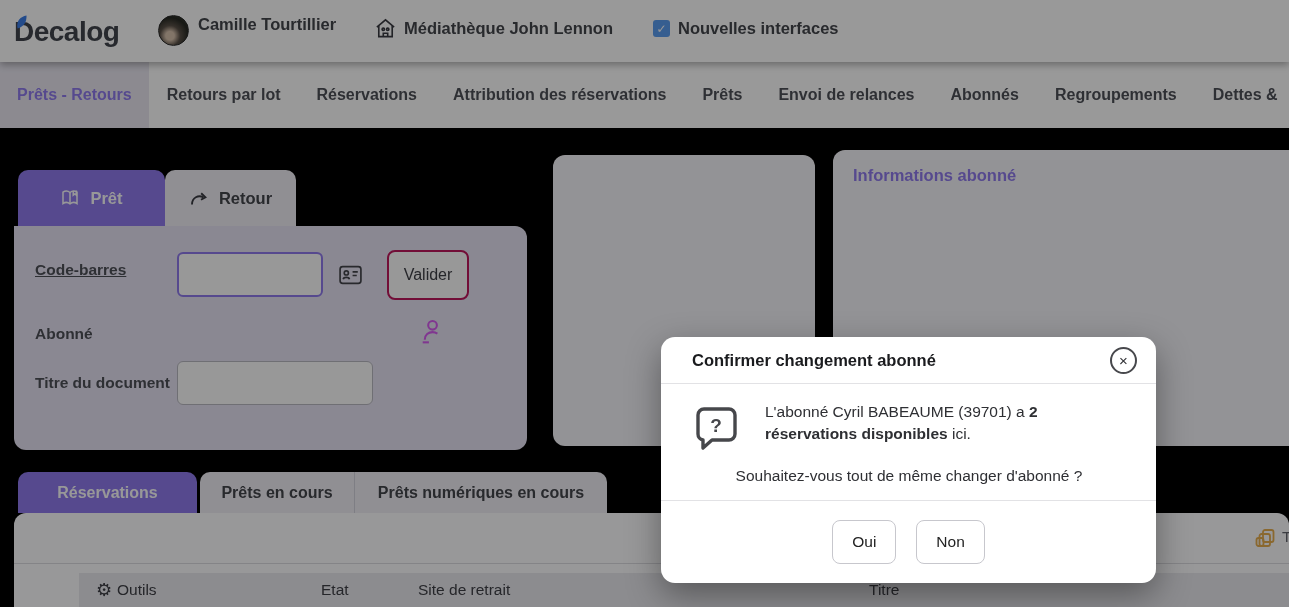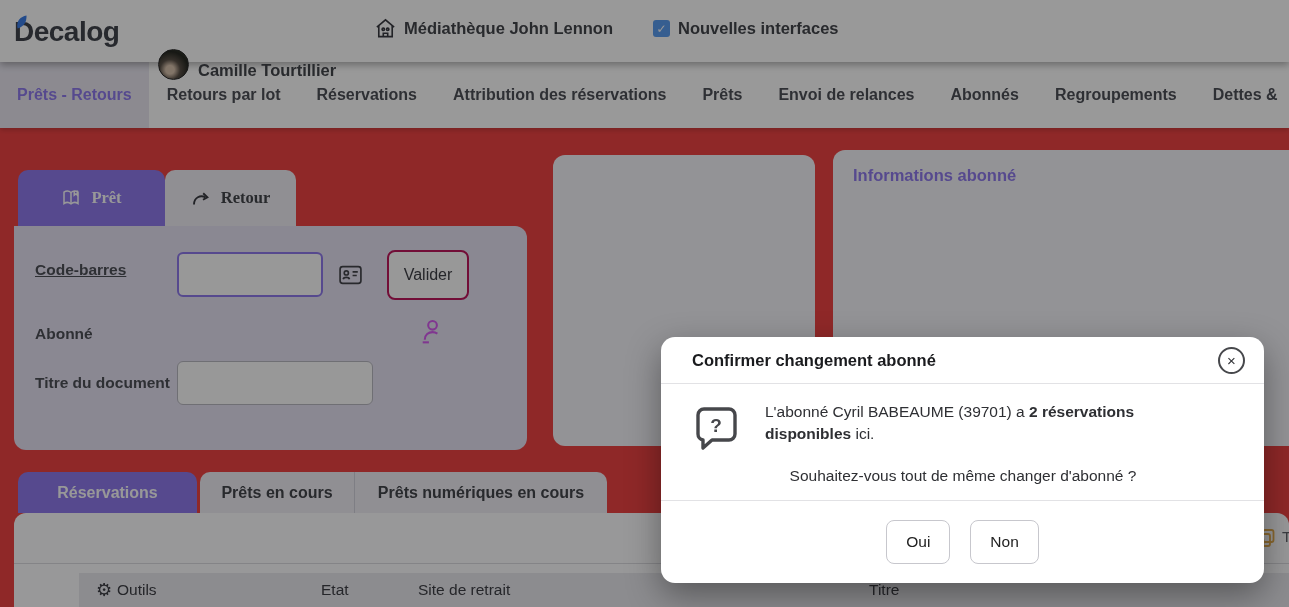--- a/index.html
+++ b/index.html
@@ -1,26 +1,26 @@
 <!DOCTYPE html>
 <html><head>
 <meta charset="utf-8">
 <style>
   * { margin:0; padding:0; box-sizing:border-box; }
   html,body { background:#777; }
   body { font-family:"Liberation Sans","DejaVu Sans",sans-serif; }
   .screen { position:relative; width:1289px; height:607px; overflow:hidden;
-            background:#ef4444; margin:0 auto; }
+            background:#000000; margin:0 auto; }
 
   
   .app-header { position:absolute; left:0; top:0; width:1289px; height:62px;
     background:#ffffff; box-shadow:0 3px 7px rgba(0,0,0,.30); z-index:2;
     display:flex; align-items:center; }
   .logo-wrap { position:absolute; left:14px; top:13px; }
-  .hdr-user { position:absolute; left:158px; top:15px; display:flex; align-items:flex-end;margin-top:34px; }
+  .hdr-user { position:absolute; left:158px; top:15px; display:flex; align-items:flex-start; }
   .avatar { width:31px; height:31px; border-radius:50%;
     background:radial-gradient(circle at 38% 68%, #d9c3ae 0 16%, #5a5148 38%, #262822 68%, #3c4634 100%);
     border:1px solid #2c2c2c; }
   .hdr-user-name { margin-left:9px; font-size:16.5px; font-weight:bold; color:#44464c; }
   .hdr-lib { position:absolute; left:374px; top:17px; display:flex; align-items:center; }
   .hdr-lib-name { margin-left:7px; font-size:16.5px; font-weight:bold; color:#44464c; }
   .hdr-toggle { position:absolute; left:653px; top:19px; display:flex; align-items:center; cursor:pointer; }
   .checkbox { width:17px; height:17px; border-radius:3px; background:#5b9df0;
     color:#fff; font-size:12px; font-weight:bold; display:flex; align-items:center;
     justify-content:center; }
@@ -30,21 +30,21 @@
   .main-nav { position:absolute; left:0; top:62px; width:1289px; height:66px;
     background:#ffffff; box-shadow:0 2px 5px rgba(0,0,0,.18); z-index:1;
     display:flex; white-space:nowrap; }
   .nav-item { padding:0 18px; line-height:66px; font-size:16px; font-weight:bold;
     color:#4e5058; cursor:pointer; flex:0 0 auto; }
   .nav-item.active { background:#e9e7f1; color:#8f7bed; padding:0 17px; }
 
   
   .loan-tab { position:absolute; top:170px; height:56px; border-radius:10px 10px 0 0;
     display:flex; align-items:center; justify-content:center; gap:10px;
-    font-size:16.5px; font-weight:bold; cursor:pointer;font-family:Liberation Serif, serif; }
+    font-size:16.5px; font-weight:bold; cursor:pointer; }
   .loan-tab.pret { left:18px; width:147px; background:#8f7bed; color:#fdfdfe; }
   .loan-tab.retour { left:165px; width:131px; background:#f0eef5; color:#44464c; }
 
   .loan-panel { position:absolute; left:14px; top:226px; width:513px; height:224px;
     background:#e7e3f3; border-radius:0 12px 12px 12px; }
   .fld-label { position:absolute; font-size:15.5px; font-weight:bold; color:#4e5058; }
   .lbl-barcode { left:21px; top:35px;text-decoration:underline; }
   .lbl-patron  { left:21px; top:99px; }
   .lbl-doc     { left:21px; top:148px; }
   .inp { position:absolute; background:#fdfdfe; border-radius:6px; outline:none;
@@ -85,21 +85,21 @@
   .table-head { position:absolute; left:65px; top:60px; width:1210px; height:34px;
     background:#e9e9ef; }
   .th { position:absolute; top:8px; font-size:15.5px; color:#3f4046; white-space:nowrap; }
   .gear-glyph { position:absolute; left:17px; top:6px; font-size:18px; color:#3f4046;
     font-family:"DejaVu Sans",sans-serif; }
   .th-outils { left:38px; }  .th-etat { left:242px; }  .th-site { left:339px; }
   .th-code { left:635px;margin-top:40px; }   .th-titre { left:790px; }
 
   
   .overlay { position:absolute; inset:0; background:rgba(0,0,0,.40); z-index:10; }
-  .modal { position:absolute; left:661px; top:337px; width:603px; height:246px;
+  .modal { position:absolute; left:661px; top:337px; width:495px; height:246px;
     background:#ffffff; border-radius:14px; z-index:20;
     box-shadow:0 12px 34px rgba(0,0,0,.38); }
   .modal-header { height:47px; padding:0 19px 0 31px; display:flex; align-items:center;
     justify-content:space-between; border-bottom:1px solid #e2e2e5; }
   .modal-title { font-size:16.5px; font-weight:bold; color:#1a1b1e; }
   .modal-close { width:27px; height:27px; border-radius:50%; border:2px solid #47484c;
     background:#fff; color:#2f3034; font-size:15px; line-height:23px; text-align:center;
     cursor:pointer; padding:0; font-family:inherit; }
   .modal-body { padding:17px 30px 0 31px; }
   .modal-msg-row { display:flex; }

